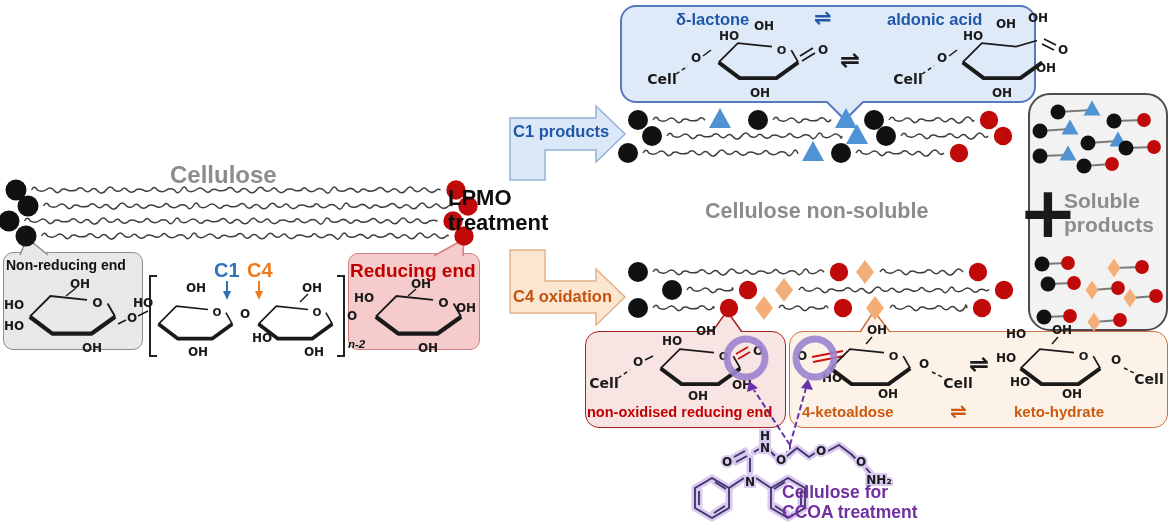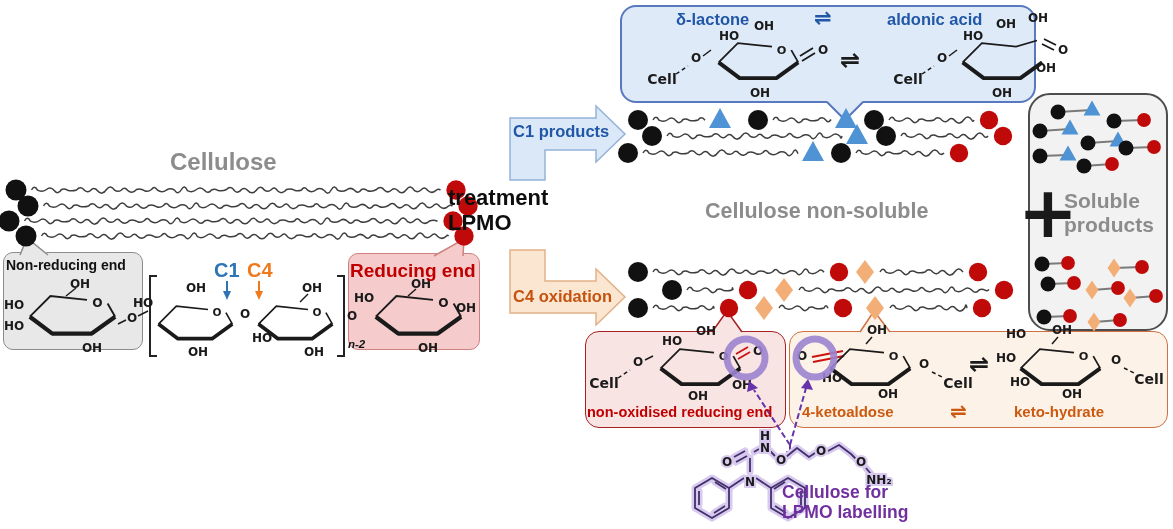--- a/index.html
+++ b/index.html
@@ -359,32 +359,32 @@
         <text class="chem" x="765" y="440" text-anchor="middle">H</text>
         <text class="chem" x="765" y="452" text-anchor="middle">N</text>
         <text class="chem" x="781" y="464" text-anchor="middle">O</text>
         <text class="chem" x="821" y="455" text-anchor="middle">O</text>
         <text class="chem" x="861" y="466" text-anchor="middle">O</text>
         <text class="chem" x="879" y="484" text-anchor="middle">NH₂</text>
       </g>
     </g>
   </svg>
 
-  <div class="lbl ctr" style="left:170px;top:149px;width:160px;font-size:24px;color:#8c8c8c">Cellulose</div>
+  <div class="lbl ctr" style="left:170px;top:162px;width:160px;font-size:24px;color:#8c8c8c">Cellulose</div>
 
   <div class="lbl ctr" style="left:6px;top:258px;width:134px;font-size:14px;color:#111">Non-reducing end</div>
   <div class="lbl ctr" style="left:350px;top:260px;width:148px;font-size:19px;color:#c00000">Reducing end</div>
 
   <div class="lbl" style="left:214px;top:259px;font-size:20px;color:#2e74b5">C1</div>
   <div class="lbl" style="left:247px;top:259px;font-size:20px;color:#ee7a1c">C4</div>
   <div class="lbl" style="left:348px;top:338px;font-size:11.5px;font-style:italic;color:#111;font-weight:700">n-2</div>
 
   <div class="lbl ctr" style="left:448px;top:186px;width:160px;font-size:22px;color:#0d0d0d">
+    <div>LPMO</div>
     <div>treatment</div>
-    <div>LPMO</div>
   </div>
 
   <div class="lbl" style="left:513px;top:122px;font-size:16.5px;color:#2057a7">C1 products</div>
   <div class="lbl" style="left:513px;top:287px;font-size:16.5px;color:#c5530e">C4 oxidation</div>
 
   <div class="lbl ctr" style="left:676px;top:10px;width:126px;font-size:16.5px;color:#2057a7">δ-lactone</div>
   <div class="lbl ctr" style="left:814px;top:6px;width:36px;font-size:21px;color:#2057a7">⇌</div>
   <div class="lbl ctr" style="left:887px;top:10px;width:122px;font-size:16.5px;color:#2057a7">aldonic acid</div>
 
   <div class="lbl ctr" style="left:705px;top:199px;width:250px;font-size:21.5px;color:#8c8c8c">Cellulose non-soluble</div>
@@ -394,16 +394,16 @@
     <div>products</div>
   </div>
 
   <div class="lbl ctr" style="left:587px;top:404px;width:196px;font-size:14.5px;color:#c00000">non-oxidised reducing end</div>
   <div class="lbl ctr" style="left:802px;top:404px;width:132px;font-size:15px;color:#cb5a10">4-ketoaldose</div>
   <div class="lbl ctr" style="left:950px;top:400px;width:40px;font-size:20px;color:#cb5a10">⇌</div>
   <div class="lbl ctr" style="left:1014px;top:404px;width:130px;font-size:15px;color:#cb5a10">keto-hydrate</div>
 
   <div class="lbl ctr" style="left:782px;top:483px;width:158px;font-size:17.5px;color:#7030a0">
     <div>Cellulose for</div>
-    <div>LPMO labelling</div>
+    <div>CCOA treatment</div>
   </div>
 
 </div>
 
 </body></html>

